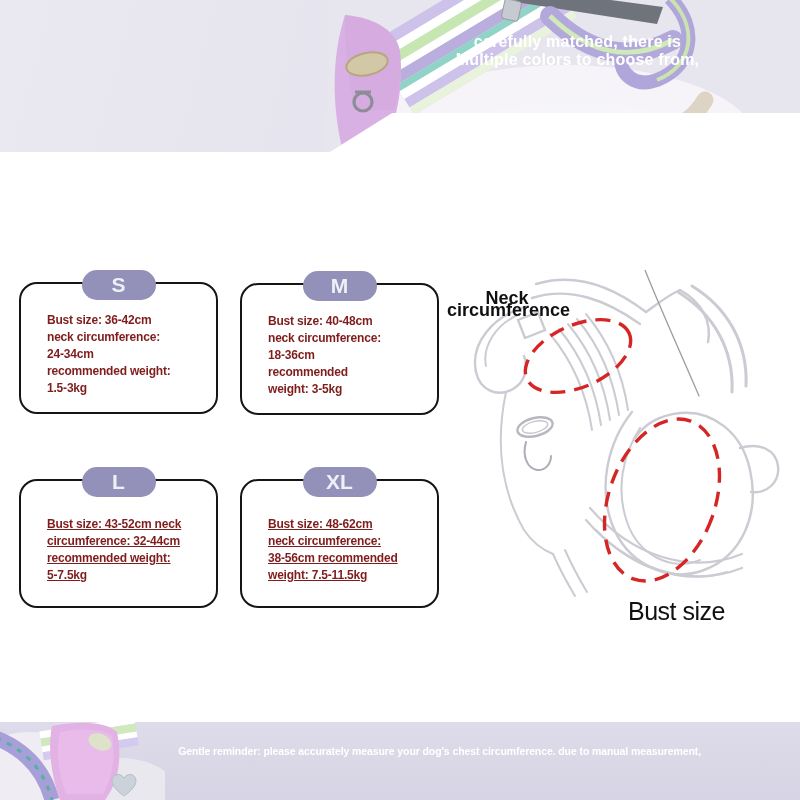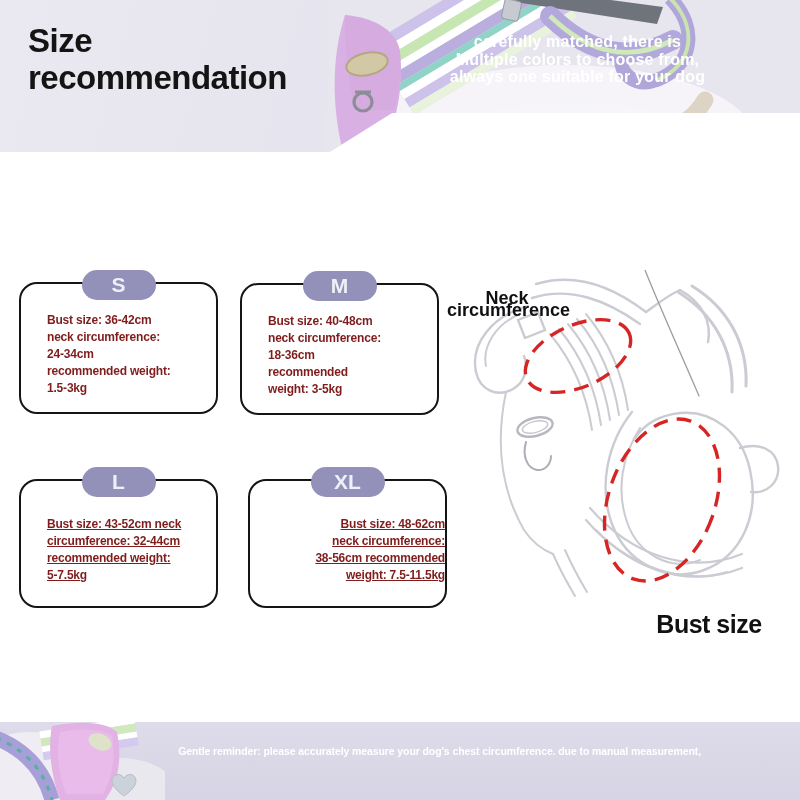--- a/index.html
+++ b/index.html
@@ -25,42 +25,42 @@
   .tagline div{display:block;}
 
   
   .card{
     position:absolute;width:199px;background:#fff;
     border:2.5px solid #151515;border-radius:18px;box-sizing:border-box;
   }
   .card-s{left:19px;top:282px;height:132px;}
   .card-m{left:240px;top:283px;height:132px;}
   .card-l{left:19px;top:479px;height:129px;}
-  .card-xl{left:248px;top:479px;height:129px;text-align:right;}
+  .card-xl{left:240px;top:479px;height:129px;}
   .pill{
     position:absolute;top:-14px;left:50%;transform:translateX(-50%);
     width:74px;height:30px;background:#9390ba;border-radius:15px;
     color:#eef0f6;font-size:21px;font-weight:700;
     display:flex;align-items:center;justify-content:center;
   }
   .details{
     white-space:pre;font-weight:700;font-size:12px;line-height:17px;
     color:#7f1d1d;letter-spacing:-0.2px;padding:28px 0 0 26px;
   }
   .card-l .details,.card-xl .details{padding-top:35px;text-decoration:underline;}
 
   
   .sketch{position:absolute;left:440px;top:270px;width:360px;height:370px;}
   .neck-label{
     position:absolute;left:447px;top:293px;width:120px;text-align:center;
     font-size:18px;line-height:11.5px;font-weight:700;color:#111;white-space:pre-line;
   }
   .bust-label{
-    position:absolute;left:628px;top:597px;width:162px;text-align:center;
-    font-size:25px;font-weight:700;color:#111;letter-spacing:-0.5px;margin-top:13px;
+    position:absolute;left:628px;top:597px;width:162px;text-align:left;
+    font-size:25px;font-weight:400;color:#111;letter-spacing:-0.5px;
   }
 
   
   .banner-bottom{
     position:absolute;left:0;top:722px;width:800px;height:78px;
     background:linear-gradient(180deg,#dedcea 0%,#d6d4e4 100%);
     overflow:hidden;
   }
   .photo-bottom{position:absolute;left:0;top:0;width:165px;height:78px;}
   .reminder{
@@ -99,26 +99,24 @@
       <path d="M298,122 C330,138 362,130 380,100" stroke="#ddd4c6" stroke-width="17" fill="none" stroke-linecap="round"></path>
       <ellipse cx="250" cy="144" rx="130" ry="42" fill="#f6f4f8" opacity="0.95"></ellipse>
       <ellipse cx="365" cy="152" rx="90" ry="34" fill="#f1eff5" opacity="0.9"></ellipse>
       <path d="M20,15 C52,18 72,32 75,52 C79,88 71,122 58,152 L18,152 C7,108 6,58 20,15 Z" fill="#d9b0e3"></path>
       <path d="M20,15 C52,18 72,32 75,52 C77,70 74,90 69,110 L30,110 C22,75 20,45 20,15 Z" fill="#d2a9dd" opacity="0.6"></path>
       <ellipse cx="42" cy="64" rx="21" ry="11" transform="rotate(-12 42 64)" fill="#d3c8a6" stroke="#b4a781" stroke-width="2"></ellipse>
       <circle cx="38" cy="102" r="9" fill="none" stroke="#8d8d98" stroke-width="3.2"></circle>
       <path d="M30,92 L46,92" stroke="#8d8d98" stroke-width="3"></path>
     </svg>
 
-    <div class="page-title">Size recommendation</div>
 
     <div class="tagline">
       <div>carefully matched, there is</div>
       <div>Multiple colors to choose from,</div>
-      <div>always one suitable for your dog</div>
     </div>
   </div>
 
   <div class="card card-s">
     <div class="pill">S</div>
     <div class="details">Bust size: 36-42cm
 neck circumference:
 24-34cm
 recommended weight:
 1.5-3kg</div>

